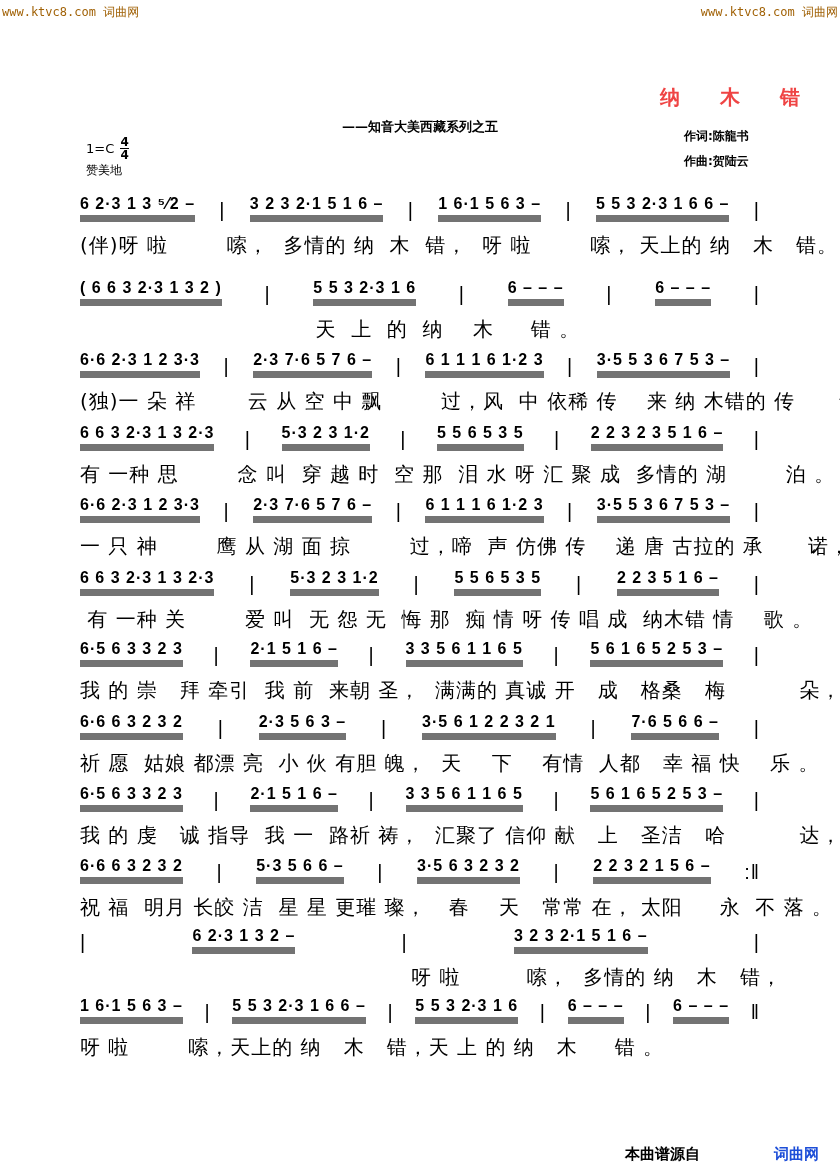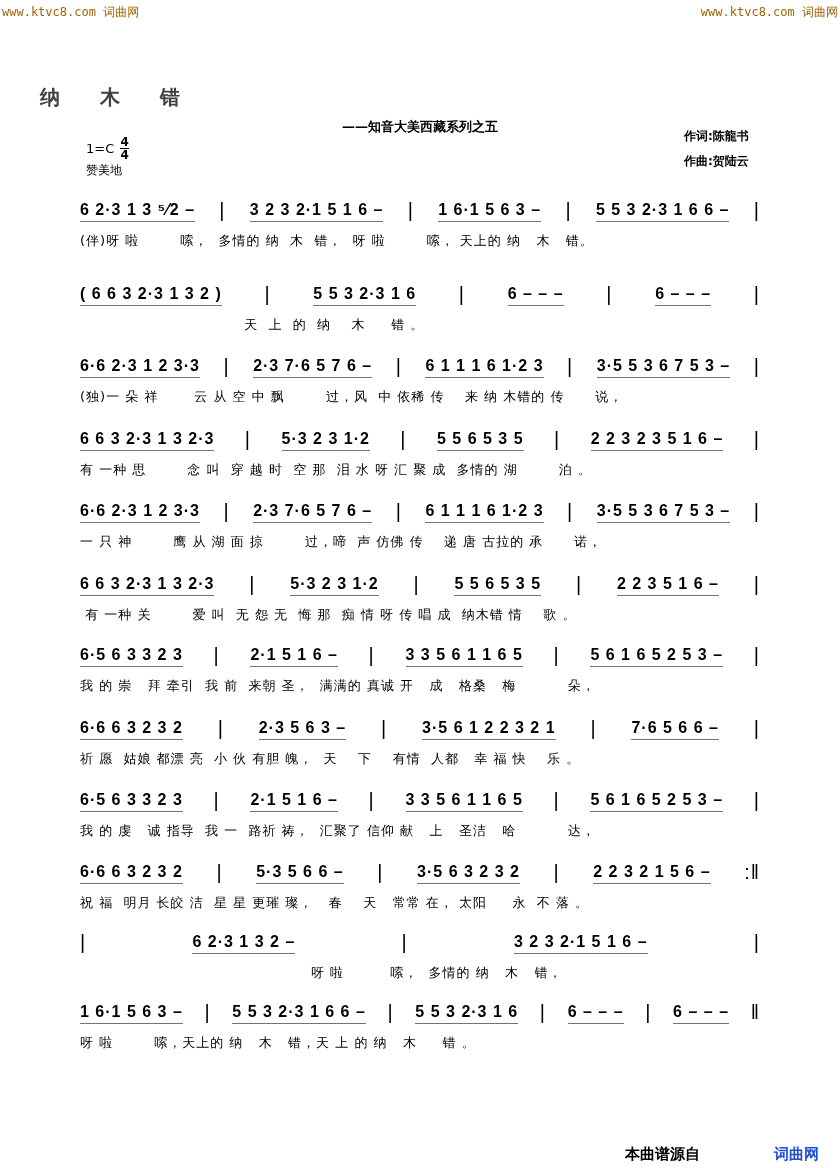--- a/index.html
+++ b/index.html
@@ -1,38 +1,38 @@
 <!DOCTYPE html>
 <html><head>
 <meta charset="utf-8">
 <style>
   html, body { margin: 0; padding: 0; background: #ffffff; }
   body { width: 840px; height: 1168px; position: relative; overflow: hidden;
          font-family: "DejaVu Sans", "Liberation Sans", sans-serif; color: #000; }
   .wm { position: absolute; top: 4px; font-family: "DejaVu Sans Mono", "Liberation Mono", monospace; font-size: 12px; color: #a16207; }
   .wm.left { left: 2px; }
   .wm.right { right: 2px; }
-  .title { position: absolute; top: 84px; left: 0; width: 840px; text-align: left;
+  .title { position: absolute; top: 84px; left: 0; width: 840px; text-align: right;
            font-family: "DejaVu Serif", "Liberation Serif", serif; font-weight: bold; font-size: 20px;
-           color: #404040; letter-spacing: 40px; padding-left: 40px; box-sizing: border-box; }
+           color: #ef4444; letter-spacing: 40px; padding-left: 40px; box-sizing: border-box; }
   .subtitle { position: absolute; top: 118px; left: 0; width: 840px; text-align: center; font-size: 13px; font-weight: bold; }
   .key { position: absolute; left: 86px; top: 136px; font-size: 13px; display: flex; align-items: center; gap: 6px; }
   .frac { display: inline-flex; flex-direction: column; align-items: center; font-weight: bold; font-size: 12px; line-height: 12px; }
   .frac .bar { width: 9px; border-top: 1px solid #000; }
   .style { position: absolute; left: 86px; top: 162px; font-size: 12px; }
   .credit { position: absolute; left: 684px; font-size: 12px; font-weight: bold; }
   .credit.lyr { top: 128px; }
   .credit.mus { top: 153px; }
 
   .row { position: absolute; left: 80px; width: 680px; height: 26px; display: flex; align-items: flex-end;
          font-family: "Liberation Sans", "DejaVu Sans", sans-serif; font-weight: bold; font-size: 16px; letter-spacing: 1px; white-space: nowrap; }
   .notes { justify-content: space-between; }
-  .lyric { position: absolute; left: 80px; width: 680px; height: 22px; font-size: 13px; white-space: pre;
+  .lyric { position: absolute; left: 80px; width: 680px; height: 22px; font-size: 20px; white-space: pre;
            font-family: "DejaVu Sans", "Liberation Sans", sans-serif; letter-spacing: 1px; }
-  .seg { display: inline-block; border-bottom: 1px solid #737373; padding-bottom: 2px; }
+  .seg { display: inline-block; border-bottom: 7px solid #737373; padding-bottom: 2px; }
   .footer-text { position: absolute; top: 1145px; left: 625px; font-size: 15px; font-weight: bold; }
   .footer-logo { position: absolute; top: 1145px; left: 774px; font-size: 15px; font-weight: bold; color: #1d4ed8; }
 </style>
 </head>
 <body>
 
 <div class="wm left">www.ktvc8.com 词曲网</div>
 <div class="wm right">www.ktvc8.com 词曲网</div>
 
 <div class="title">纳木错</div>

